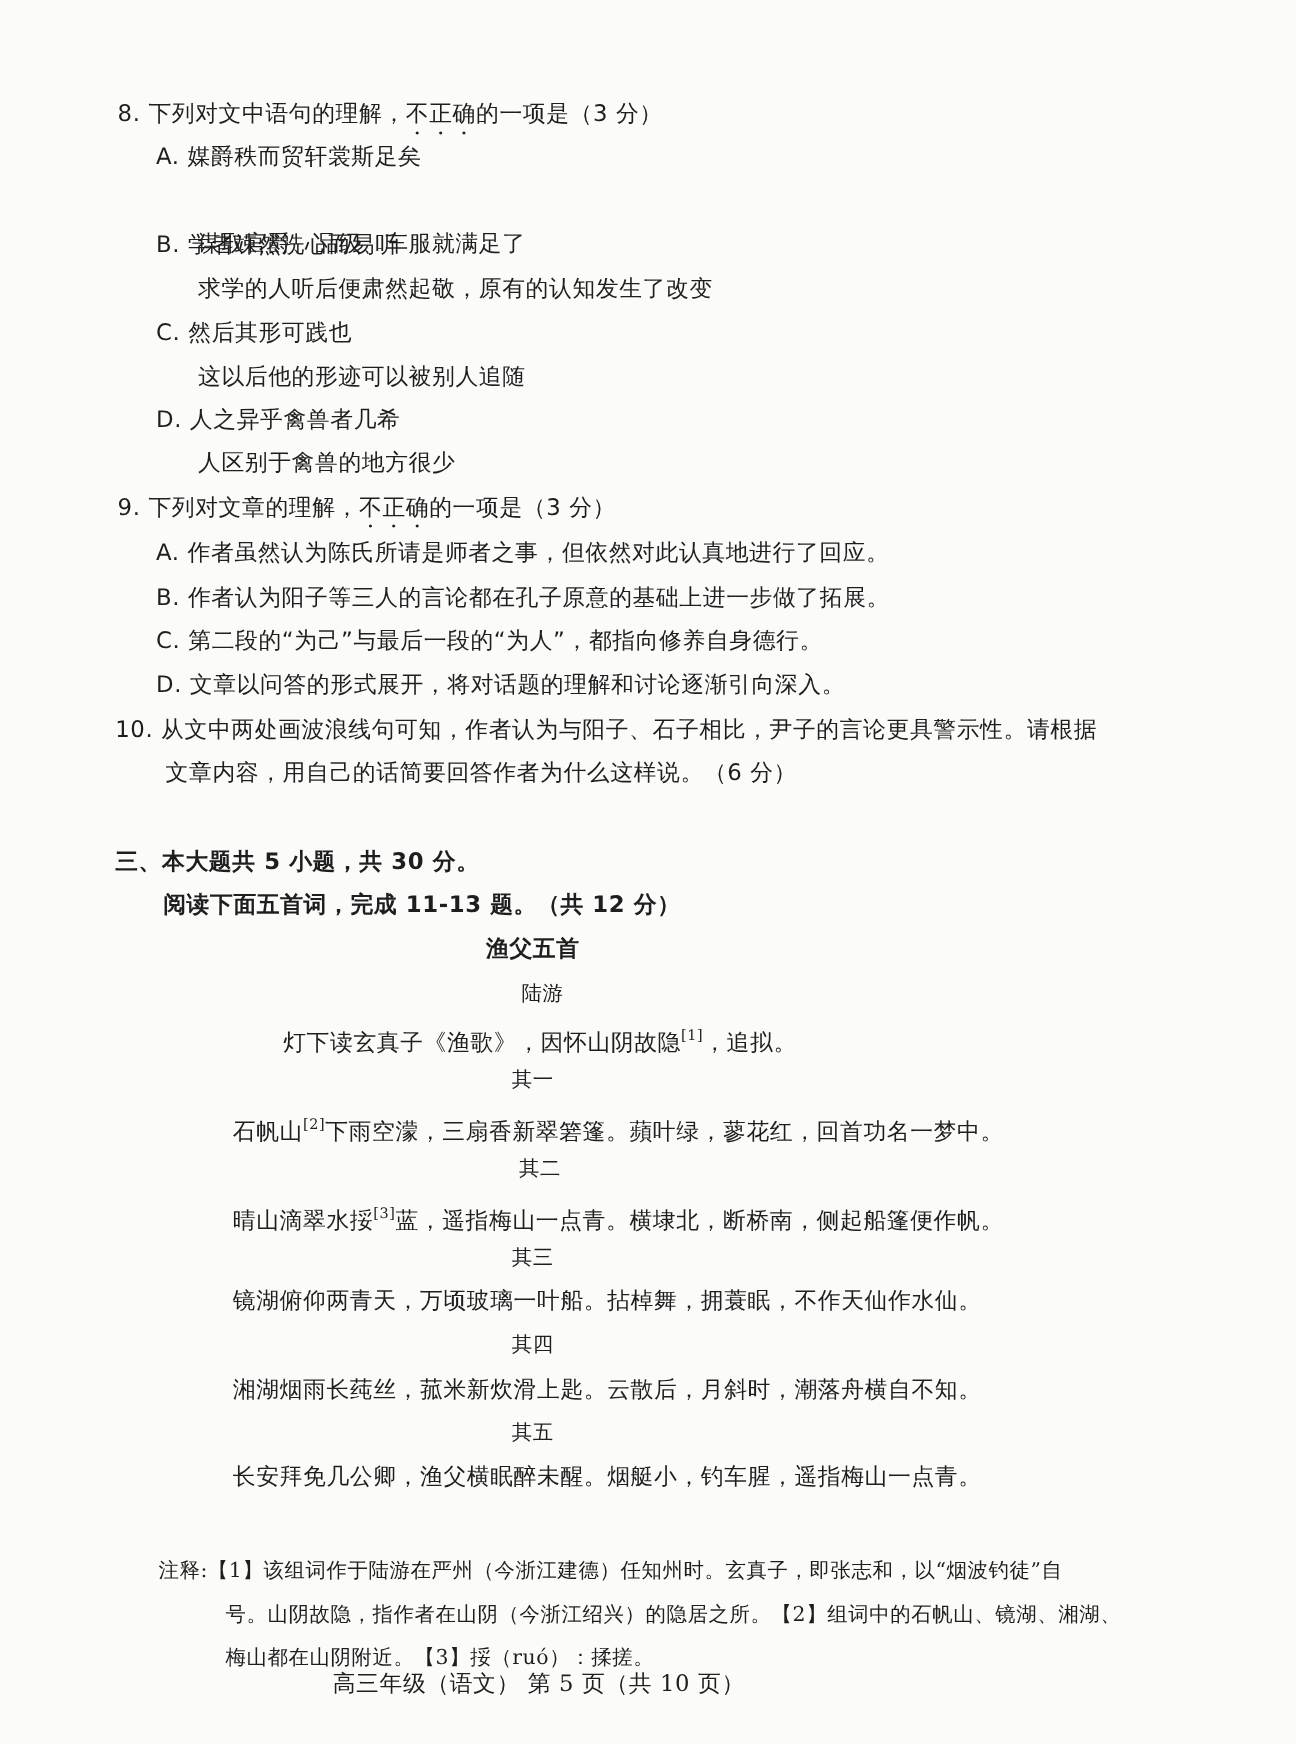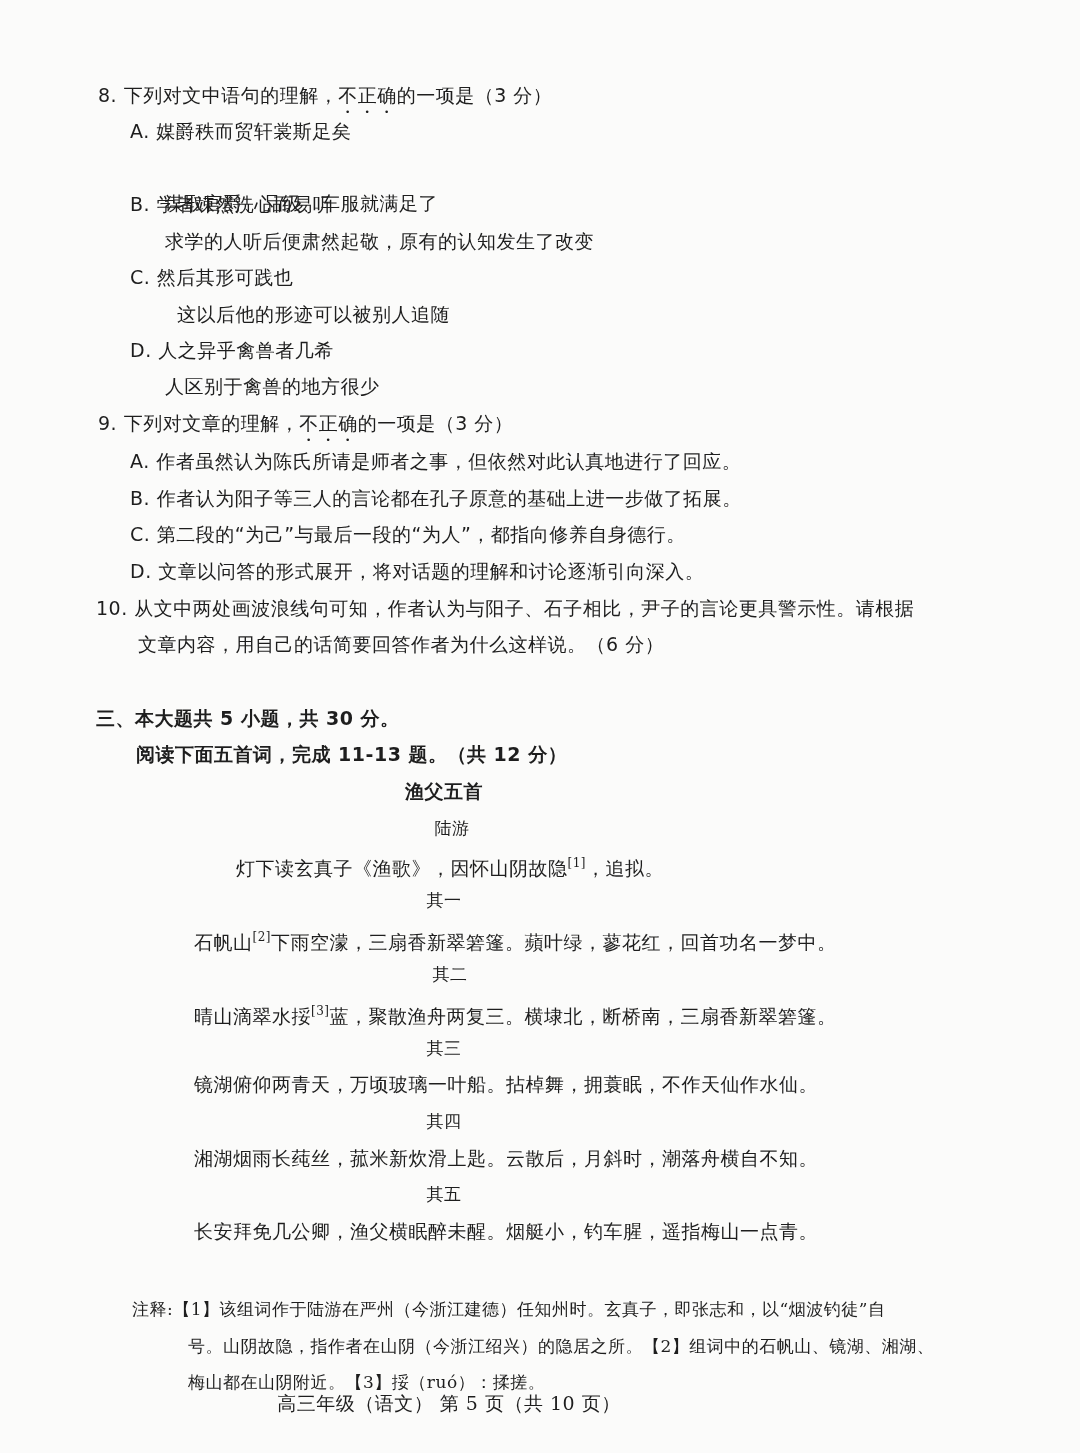--- a/index.html
+++ b/index.html
@@ -21,21 +21,21 @@
 <body>
 
 <div class="line sans" style="left:98px;top:82px;">
   <span>8. 下列对文中语句的理解，</span><span class="emph">不</span><span class="emph">正</span><span class="emph">确</span><span>的一项是（3 分）</span>
 </div>
 <div class="line sans" style="left:130px;top:118px;"><span>A.</span> <span>媒爵秩而贸轩裳斯足矣</span></div>
 <div class="line sans" style="left:165px;top:154px;margin-top:36px;">谋取官爵、品级、车服就满足了</div>
 <div class="line sans" style="left:130px;top:191px;"><span>B.</span> <span>学者竦然洗心而易听</span></div>
 <div class="line sans" style="left:165px;top:228px;">求学的人听后便肃然起敬，原有的认知发生了改变</div>
 <div class="line sans" style="left:130px;top:264px;"><span>C.</span> <span>然后其形可践也</span></div>
-<div class="line sans" style="left:165px;top:301px;margin-left:12px;">这以后他的形迹可以被别人追随</div>
+<div class="line sans" style="left:165px;top:301px;">这以后他的形迹可以被别人追随</div>
 <div class="line sans" style="left:130px;top:337px;"><span>D.</span> <span>人之异乎禽兽者几希</span></div>
 <div class="line sans" style="left:165px;top:373px;">人区别于禽兽的地方很少</div>
 
 <div class="line sans" style="left:98px;top:410px;">
   <span>9. 下列对文章的理解，</span><span class="emph">不</span><span class="emph">正</span><span class="emph">确</span><span>的一项是（3 分）</span>
 </div>
 <div class="line sans" style="left:130px;top:448px;"><span>A.</span> <span>作者虽然认为陈氏所请是师者之事，但依然对此认真地进行了回应。</span></div>
 <div class="line sans" style="left:130px;top:485px;"><span>B.</span> <span>作者认为阳子等三人的言论都在孔子原意的基础上进一步做了拓展。</span></div>
 <div class="line sans" style="left:130px;top:521px;"><span>C.</span> <span>第二段的“为己”与最后一段的“为人”，都指向修养自身德行。</span></div>
 <div class="line sans" style="left:130px;top:558px;"><span>D.</span> <span>文章以问答的形式展开，将对话题的理解和讨论逐渐引向深入。</span></div>
@@ -49,21 +49,21 @@
 <div class="line sans bold center" style="top:778px;padding-left:20px;box-sizing:border-box;">渔父五首</div>
 <div class="line center" style="top:815px;font-size:17px;padding-left:36px;box-sizing:border-box;">陆游</div>
 <div class="line" style="left:236px;top:850px;">
   <span>灯下读玄真子《渔歌》，因怀山阴故隐</span><span class="sup">[1]</span><span>，追拟。</span>
 </div>
 
 <div class="line center" style="top:887px;padding-left:20px;box-sizing:border-box;font-size:17px;">其一</div>
 <div class="line" style="left:194px;top:924px;"><span>石帆山</span><span class="sup">[2]</span><span>下雨空濛，三扇香新翠箬篷。蘋叶绿，蓼花红，回首功名一梦中。</span></div>
 
 <div class="line center" style="top:961px;padding-left:32px;box-sizing:border-box;font-size:17px;">其二</div>
-<div class="line" style="left:194px;top:998px;"><span>晴山滴翠水挼</span><span class="sup">[3]</span><span>蓝，聚散渔舟两复三。横埭北，断桥南，三扇香新翠箬篷。</span></div>
+<div class="line" style="left:194px;top:998px;"><span>晴山滴翠水挼</span><span class="sup">[3]</span><span>蓝，遥指梅山一点青。横埭北，断桥南，侧起船篷便作帆。</span></div>
 
 <div class="line center" style="top:1035px;padding-left:20px;box-sizing:border-box;font-size:17px;">其三</div>
 <div class="line" style="left:194px;top:1071px;">镜湖俯仰两青天，万顷玻璃一叶船。拈棹舞，拥蓑眠，不作天仙作水仙。</div>
 
 <div class="line center" style="top:1108px;padding-left:20px;box-sizing:border-box;font-size:17px;">其四</div>
 <div class="line" style="left:194px;top:1145px;">湘湖烟雨长莼丝，菰米新炊滑上匙。云散后，月斜时，潮落舟横自不知。</div>
 
 <div class="line center" style="top:1181px;padding-left:20px;box-sizing:border-box;font-size:17px;">其五</div>
 <div class="line" style="left:194px;top:1218px;">长安拜免几公卿，渔父横眠醉未醒。烟艇小，钓车腥，遥指梅山一点青。</div>
 

